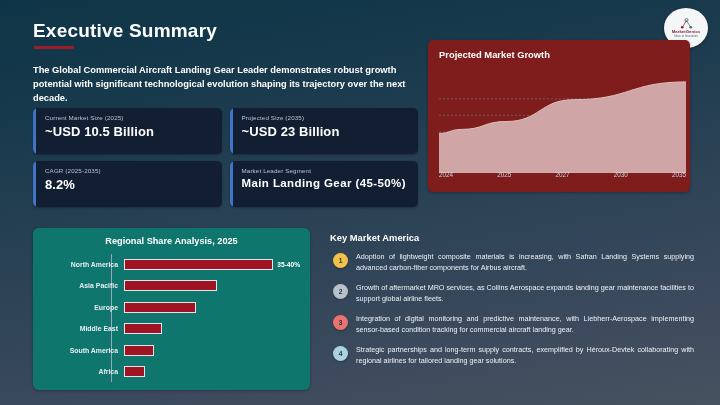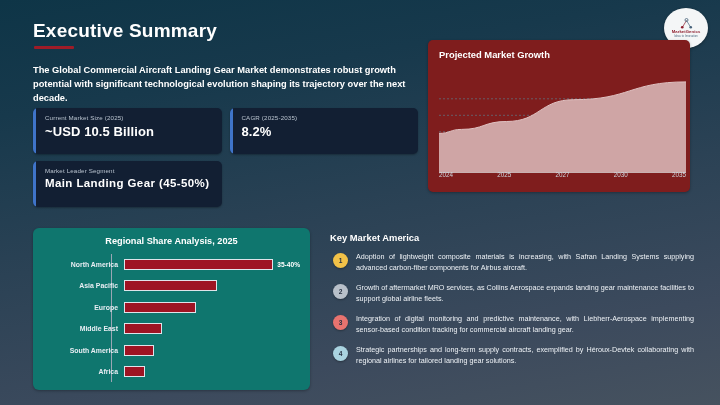--- a/index.html
+++ b/index.html
@@ -117,26 +117,30 @@
       <line x1="13" y1="5" x2="5" y2="18" stroke="#8e1c2c" stroke-width="1.4"></line>
       <line x1="13" y1="5" x2="21" y2="18" stroke="#46627a" stroke-width="1.4"></line>
       <circle cx="13" cy="4" r="3" fill="none" stroke="#46627a" stroke-width="1.6"></circle>
       <circle cx="4.5" cy="18.5" r="2.6" fill="#8e1c2c"></circle>
       <circle cx="21.5" cy="18.5" r="2.6" fill="#46627a"></circle>
     </svg>
     <div class="logo-name">MarketGenics</div>
     <div class="logo-tag">Ideas to Innovation</div>
   </div>
 
-  <div class="intro">The Global Commercial Aircraft Landing Gear Market demonstrates robust growth potential with significant technological evolution shaping its trajectory over the next decade.</div>
+  <div class="intro">The Global Commercial Aircraft Landing Gear Leader demonstrates robust growth potential with significant technological evolution shaping its trajectory over the next decade.</div>
 
   <div class="stats">
     <div class="stat">
       <div class="stat-label">Current Market Size (2025)</div>
       <div class="stat-value">~USD 10.5 Billion</div>
+    </div>
+    <div class="stat">
+      <div class="stat-label">Projected Size (2035)</div>
+      <div class="stat-value">~USD 23 Billion</div>
     </div>
     <div class="stat">
       <div class="stat-label">CAGR (2025-2035)</div>
       <div class="stat-value">8.2%</div>
     </div>
     <div class="stat">
       <div class="stat-label">Market Leader Segment</div>
       <div class="stat-value small">Main Landing Gear (45-50%)</div>
     </div>
   </div>

